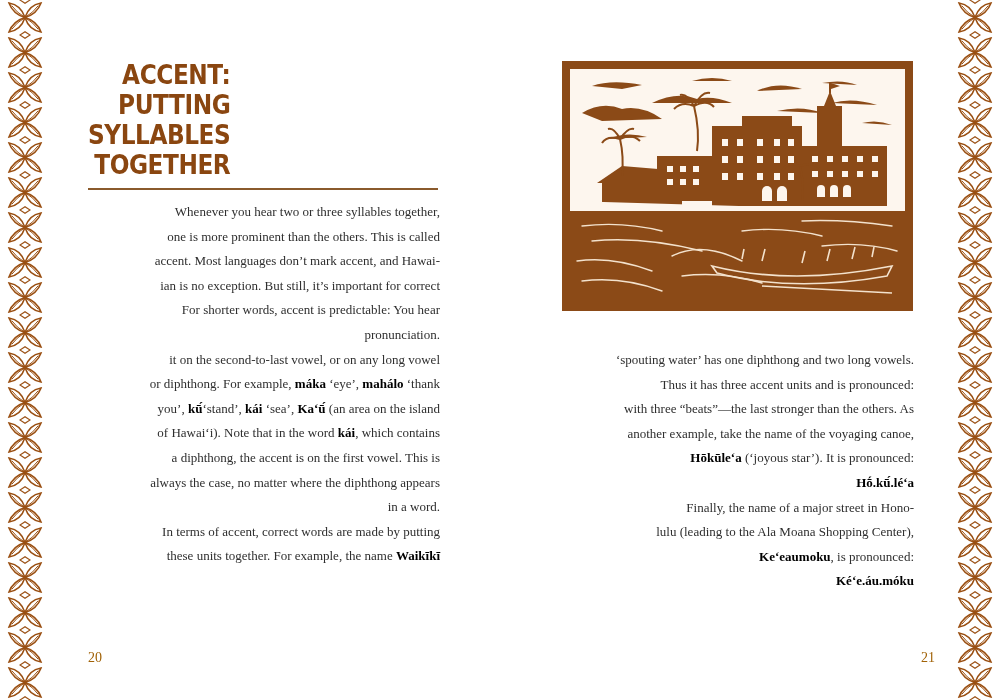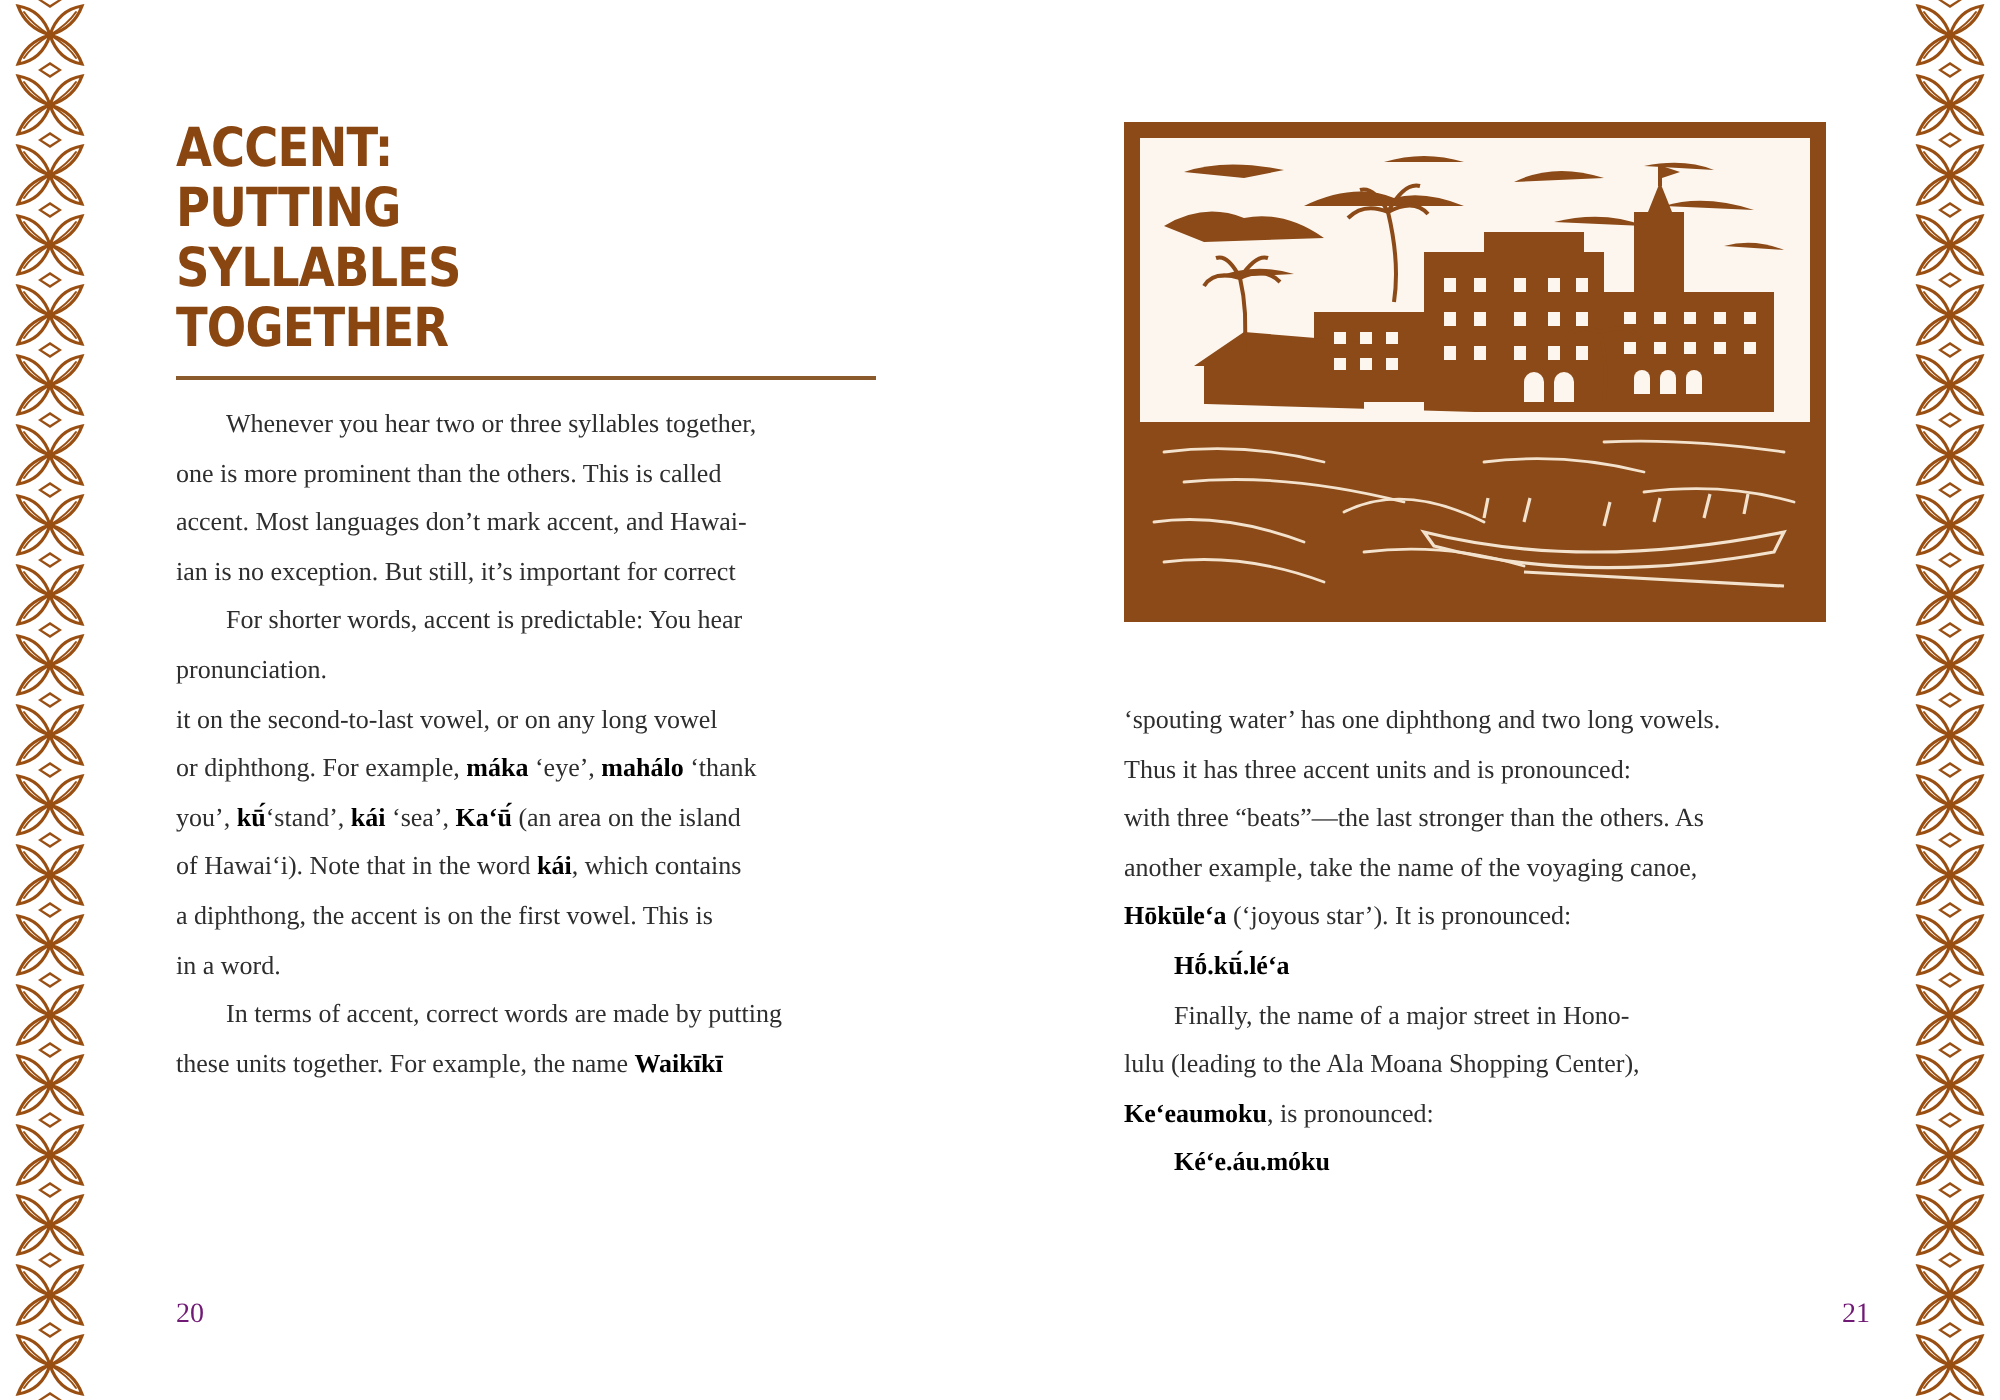--- a/index.html
+++ b/index.html
@@ -1,35 +1,35 @@
 <!DOCTYPE html>
 <html><head>
 <meta charset="utf-8">
 <style>
   html, body { margin:0; padding:0; }
   body { width:1000px; height:700px; background:#ffffff; position:relative; overflow:hidden;
          font-family:"DejaVu Serif", "Liberation Serif", serif; color:#2b2b2b; }
   .border { position:absolute; top:0; width:36px; height:700px; }
   .border.left { left:7px; }
   .border.right { left:957px; }
-  .page { position:absolute; top:0; height:680px; }
+  .page { position:absolute; top:0; height:680px;text-align:right; }
   .page.left { left:88px; width:350px; }
   .page.right { left:562px; width:352px; }
   .title { position:absolute; top:60px; left:0; margin:0;
            font-family:"DejaVu Sans", "Liberation Sans", sans-serif; font-weight:bold;
            font-size:27px; line-height:30px; color:#8a4610; letter-spacing:-0.5px;
            transform:scaleX(0.86); transform-origin:left top; }
   .title span { display:block; }
   .rule { position:absolute; top:188px; left:0; width:350px; height:2px; background:#8a5a2c; }
   .body-text { position:absolute; left:0; width:352px; font-size:15px; line-height:24.6px;
                font-family:"Liberation Serif", "DejaVu Serif", serif; color:#2e2e2e; }
   .body-text .line { display:block; white-space:nowrap; height:24.6px; font-size:13px; }
   .body-text .indent { padding-left:25px; }
   .body-text b { font-weight:bold; color:#000000; }
-  .folio { position:absolute; top:650px; font-family:"Liberation Serif", "DejaVu Serif", serif; font-size:14px; color:#701a75; }
+  .folio { position:absolute; top:650px; font-family:"Liberation Serif", "DejaVu Serif", serif; font-size:14px; color:#a16207; }
   .illustration { position:absolute; left:0; top:61px; width:351px; height:250px; }
 </style>
 </head>
 <body>
 
 <svg width="0" height="0" style="position:absolute">
   <defs>
     <pattern id="tapa" x="0" y="0" width="36" height="35" patternUnits="userSpaceOnUse">
       <g fill="none" stroke="#9a4f12" stroke-width="1.6" stroke-linecap="round">
 
@@ -76,20 +76,21 @@
       <span class="line">one is more prominent than the others. This is called</span>
       <span class="line">accent. Most languages don’t mark accent, and Hawai-</span>
       <span class="line">ian is no exception. But still, it’s important for correct</span>
       <span class="line indent">For shorter words, accent is predictable: You hear</span>
       <span class="line">pronunciation.</span>
       <span class="line">it on the second-to-last vowel, or on any long vowel</span>
       <span class="line">or diphthong. For example, <b>máka</b> ‘eye’, <b>mahálo</b> ‘thank</span>
       <span class="line">you’, <b>kū́</b>‘stand’, <b>kái</b> ‘sea’, <b>Kaʻū́</b>  (an area on the island</span>
       <span class="line">of Hawaiʻi). Note that in the word <b>kái</b>, which contains</span>
       <span class="line">a diphthong, the accent is on the first vowel. This is</span>
+      <span class="line">always the case, no matter where the diphthong appears</span>
       <span class="line">in a word.</span>
       <span class="line indent">In terms of accent, correct words are made by putting</span>
       <span class="line">these units together. For example, the name <b>Waikīkī</b></span>
     </div>
   <div class="folio" style="left:0;">20</div>
 </div>
 
 <div class="page right">
   <div class="illustration">
     <svg width="351" height="250" viewBox="0 0 351 250">

